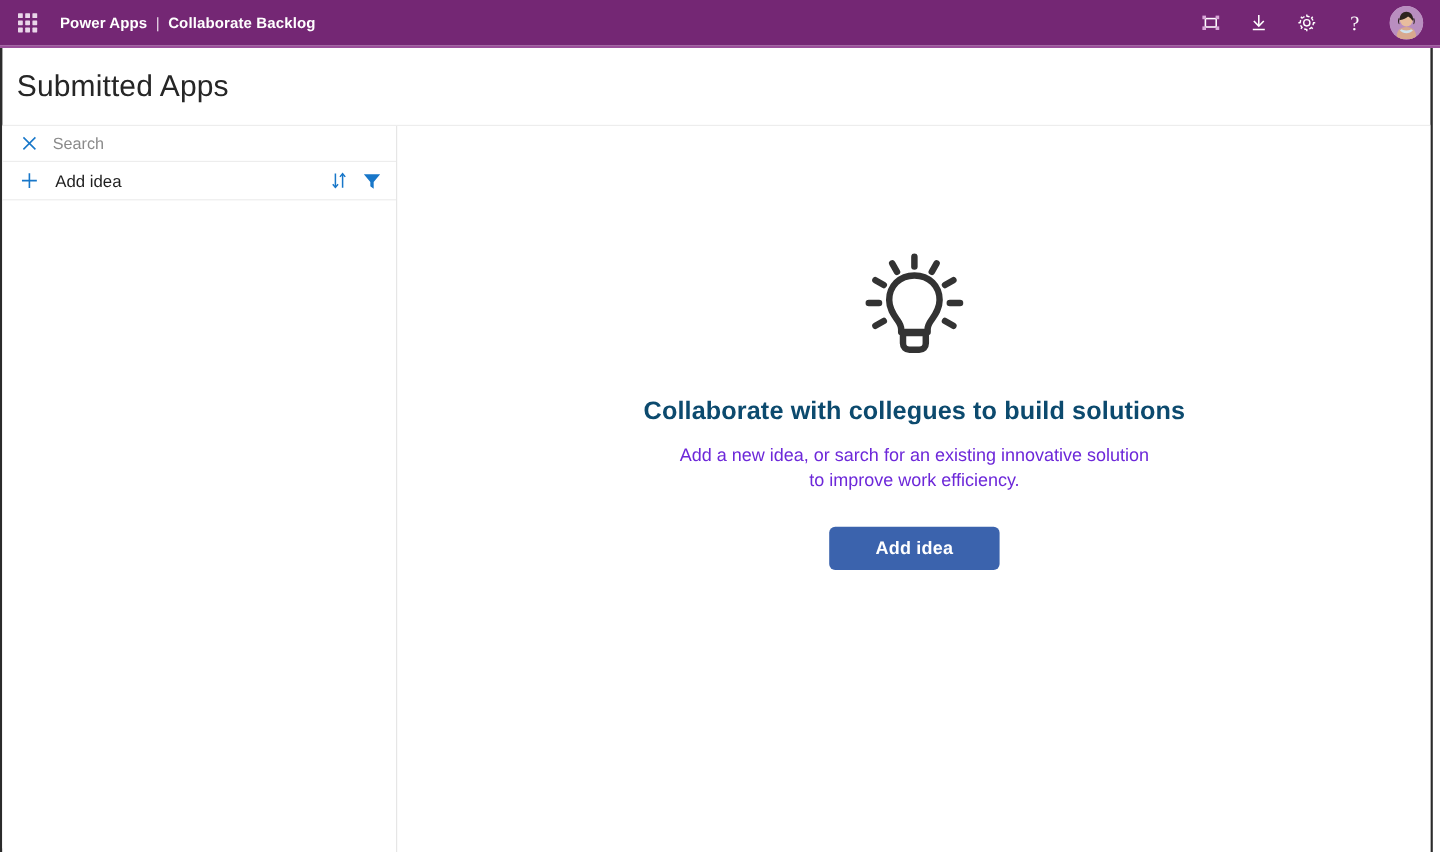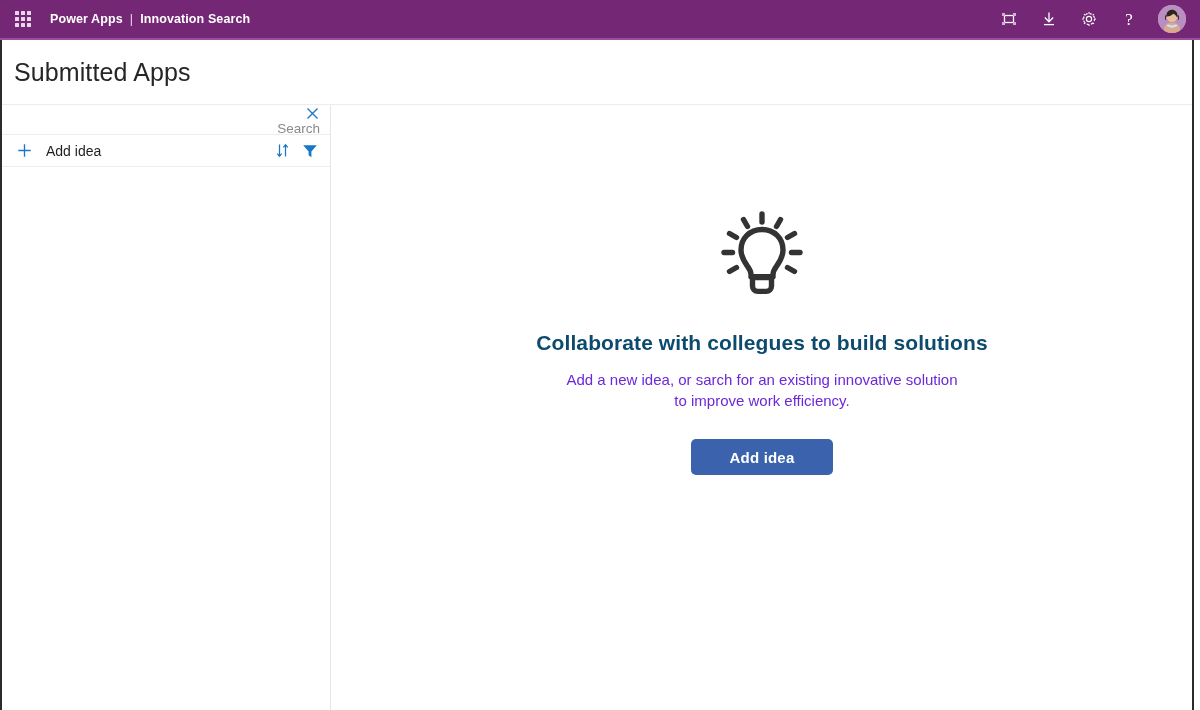--- a/index.html
+++ b/index.html
@@ -173,26 +173,25 @@
     width: 329px;
     height: 605px;
     background: #ffffff;
     border-right: 1px solid #e6e6e6;
   }
 
   .search-row {
     position: relative;
     height: 30px;
     display: flex;
-    align-items: flex-end;
+    align-items: center;
     padding: 0 10px 0 14px;
     border-bottom: 1px solid #ededed;
     background: #ffffff;
     cursor: text;
-    flex-direction: column;
   }
   .search-clear {
     width: 16px;
     height: 16px;
     flex: 0 0 auto;
     display: flex;
     align-items: center;
     justify-content: center;
     color: #1877c9;
     cursor: pointer;
@@ -313,21 +312,21 @@
           <i></i>
           <i></i>
           <i></i>
           <i></i>
       </div>
     </div>
 
     <div class="brand">
       <span>Power Apps</span>
       <span class="sep">|</span>
-      <span>Innovation Search</span>
+      <span>Collaborate Backlog</span>
     </div>
 
     <div class="topbar-spacer"></div>
 
     <div class="topbar-actions">
 
       <div class="tb-icon">
         <svg width="18" height="18" viewBox="0 0 18 18">
           <rect x="4.5" y="5.5" width="9" height="7" fill="none" stroke="#ffffff" stroke-width="1.3"></rect>
           <rect x="2" y="3" width="3" height="3" fill="#d8a8d8"></rect>

